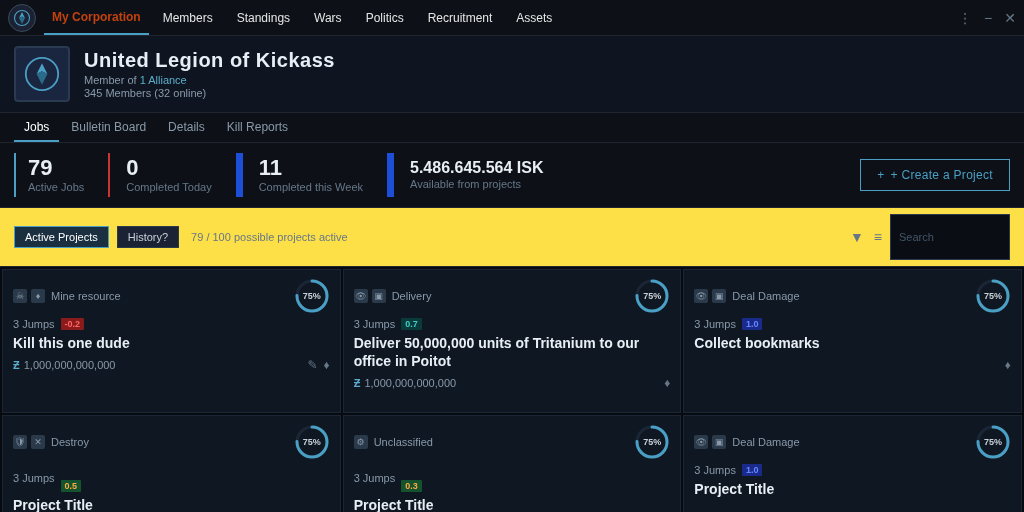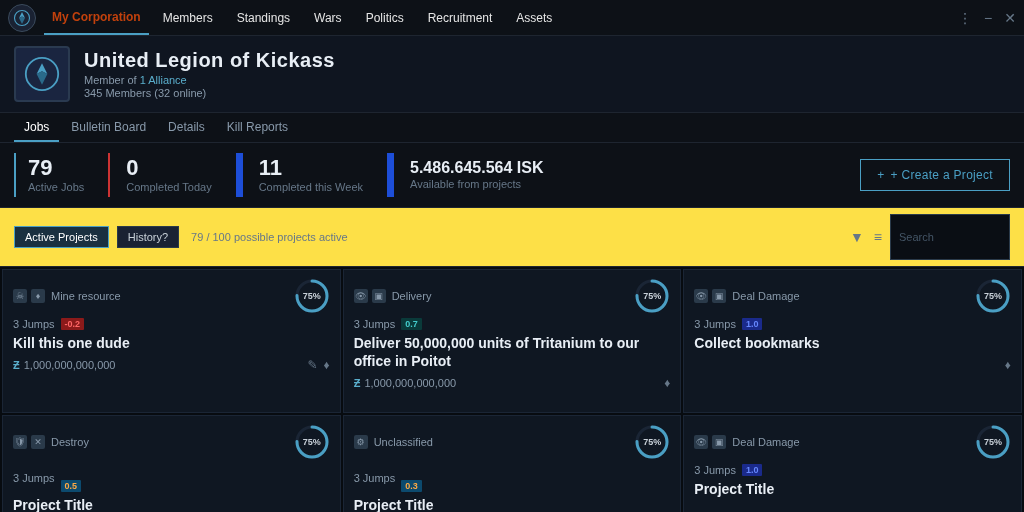--- a/index.html
+++ b/index.html
@@ -269,21 +269,21 @@
     }
     .card-jumps { font-size: 11px; color: #8899aa; }
     .badge {
       font-size: 9px;
       font-weight: 700;
       padding: 1px 4px;
       border-radius: 1px;
     }
     .badge-red { background: #8b1a1a; color: #ff6666; }
     .badge-blue { background: #1a2a8b; color: #6688ff; }
-    .badge-orange { background: #0c4a6e; color: #ffaa44; margin-top: 16px; }
+    .badge-orange { background: #14532d; color: #ffaa44; margin-top: 16px; }
     .badge-teal { background: #0a3a3a; color: #44cccc; }
 
     .card-title {
       font-size: 14px;
       font-weight: 700;
       color: #e8eef5;
       margin-bottom: 6px;
       line-height: 1.3;
     }
     .card-footer {

